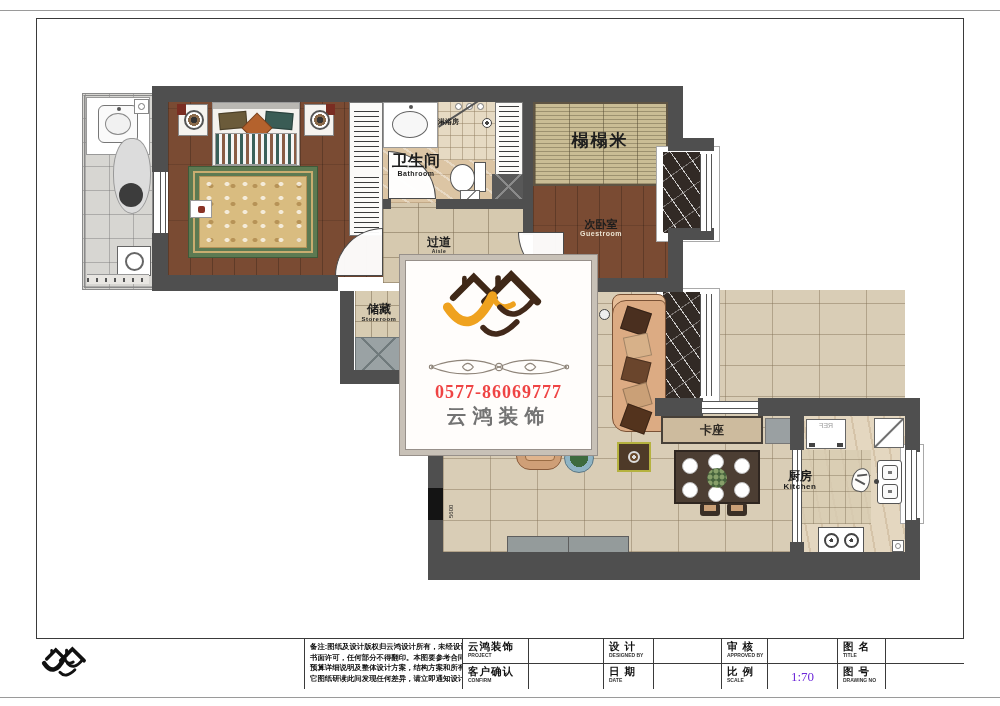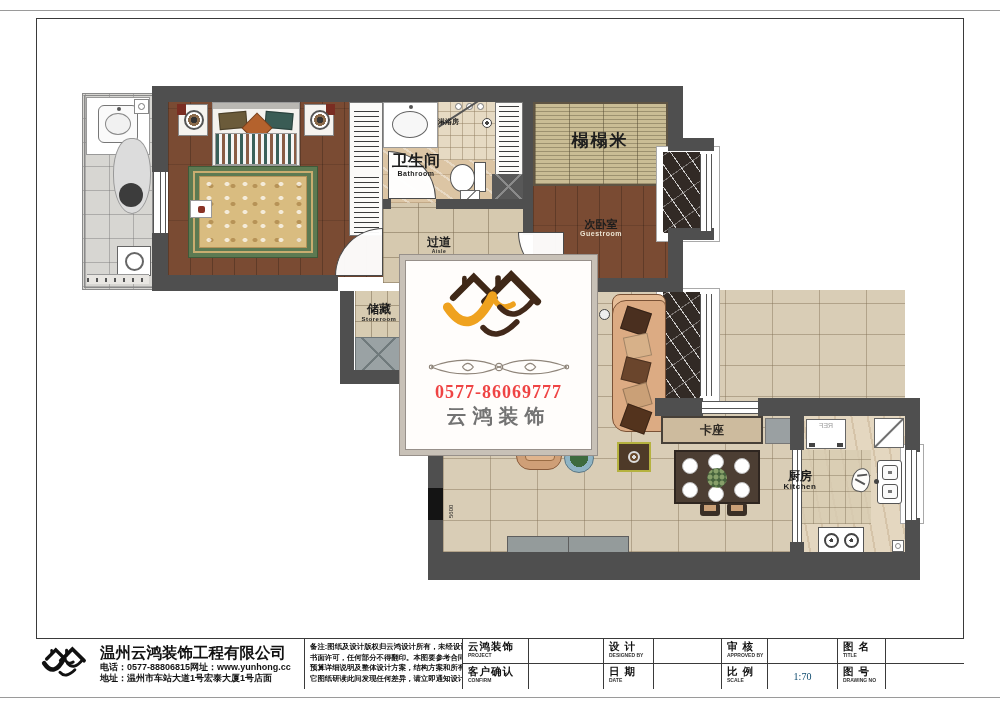--- a/index.html
+++ b/index.html
@@ -76,21 +76,21 @@
       display:grid;grid-template-columns:268px 158px 66px 75px 50px 68px 46px 70px 48px 79px;
       grid-template-rows:25px 25px;border-top:1px solid #3a3a3a;}
   .tb .cell{border-left:1px solid #3a3a3a;position:relative;overflow:hidden;}
   .tb .cell.first{border-left:none;}
   .tb .r1{border-bottom:1px solid #3a3a3a;}
   .tb .span2{grid-row:1/3;}
   .flabel{padding:2px 3px 0 5px;line-height:1;}
   .flabel .zh{display:block;font-size:10.5px;font-weight:bold;color:#111;letter-spacing:1px;}
   .flabel .en{display:block;font-size:5px;font-weight:bold;color:#333;margin-top:1px;}
   .fvalue{display:flex;align-items:center;justify-content:center;
-          font-family:"Liberation Serif","DejaVu Serif",serif;font-size:10px;color:#0c4a6e;}
+          font-family:"Liberation Serif","DejaVu Serif",serif;font-size:13px;color:#6d28d9;}
   .company{display:flex;align-items:center;gap:6px;padding:3px 4px;}
   .cname{font-size:15.5px;font-weight:bold;color:#111;line-height:1.15;}
   .cline{font-size:9px;font-weight:bold;color:#111;line-height:1.25;}
   .notes{padding:3px 5px;font-size:7.4px;color:#111;line-height:1.45;font-weight:bold;}
   .notes span{display:block;white-space:nowrap;}
 
   .dim-label{position:absolute;z-index:6;font-size:6px;color:#222;transform:rotate(-90deg);transform-origin:left top;}
   .ref-tag{position:absolute;z-index:4;left:806px;top:419px;width:40px;height:30px;background:#fff;border:1px solid #666;}
   .ref-tag .txt{display:block;text-align:center;font-size:7px;color:#9a9a9a;transform:scaleX(-1);margin-top:2px;}
   .ref-tag i{position:absolute;bottom:1px;width:6px;height:4px;background:#444;}
@@ -358,25 +358,20 @@
           <path d="M16,34 L38,12 L60,34" stroke-width="8"></path>
           <path d="M28,22 l0,-9" stroke-width="6"></path>
           <path d="M50,38 L78,10 L106,38" stroke-width="9"></path>
           <path d="M64,25 l0,-12" stroke-width="7"></path>
           <path d="M10,44 Q34,80 58,32" stroke-width="11"></path>
           <path d="M58,32 Q66,50 80,41" stroke-width="7"></path>
           <path d="M66,44 Q82,62 102,36" stroke-width="7"></path>
           <path d="M48,66 Q62,82 84,60" stroke-width="7"></path>
         </g>
       </svg>
-      <div>
-        <div class="cname">温州云鸿装饰工程有限公司</div>
-        <div class="cline">电话：0577-88806815网址：www.yunhong.cc</div>
-        <div class="cline">地址：温州市车站大道1号宏泰大厦1号店面</div>
-      </div>
     </div>
     <div class="cell span2 notes">
       <span>备注:图纸及设计版权归云鸿设计所有，未经设计师</span>
       <span>书面许可，任何部分不得翻印。本图要参考合同，</span>
       <span>预算详细说明及整体设计方案，结构方案和所有其</span>
       <span>它图纸研读此间发现任何差异，请立即通知设计师。</span>
     </div>
 
     <div class="cell r1 flabel" style="grid-column:3;grid-row:1">
       <span class="zh">云鸿装饰</span>

